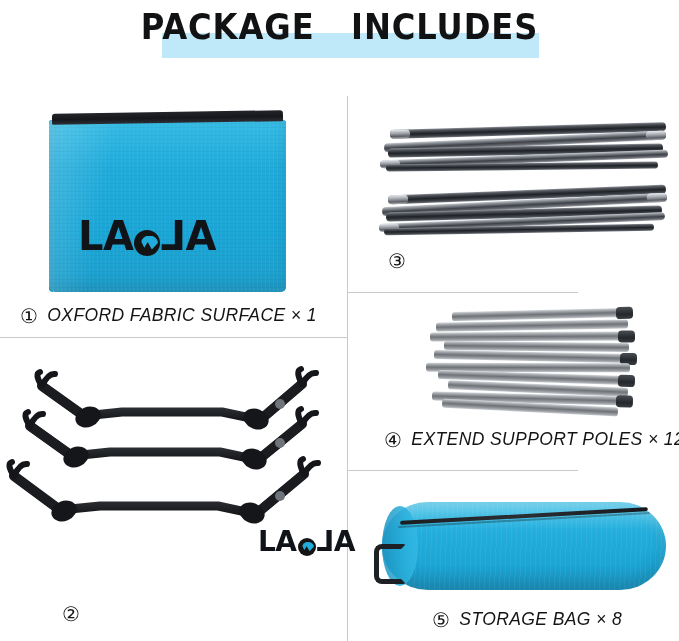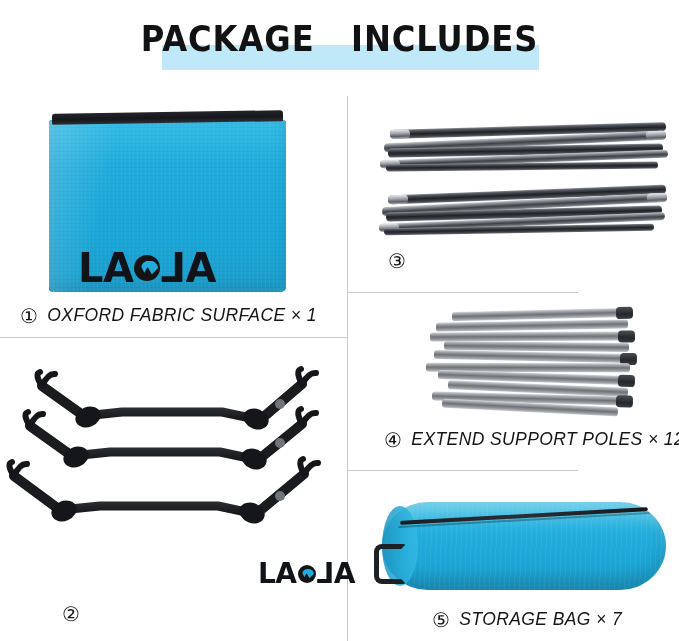--- a/index.html
+++ b/index.html
@@ -7,21 +7,21 @@
     width:679px;height:641px;
     background:#ffffff;
     font-family:"Liberation Sans",sans-serif;
     overflow:hidden;
     position:relative;
   }
   .page{position:relative;width:679px;height:641px;}
 
   
   .title-wrap{
-    position:absolute;left:0;top:16px;width:541px;height:52px;
+    position:absolute;left:0;top:4px;width:541px;height:52px;
   }
   .title-hl{
     position:absolute;left:162px;top:29px;width:377px;height:25px;
     background:var(--hl,#BFE9F8);
   }
   .title-text{
     position:absolute;left:0;top:0;width:679px;
     text-align:center;
     font-family:"DejaVu Sans",sans-serif;
     font-weight:bold;
@@ -98,27 +98,26 @@
   }
   .oxford .edge-r{
     position:absolute;right:0;top:8px;width:5px;height:172px;
     background:linear-gradient(270deg,#0d7097,#1aa2d1);
     border-radius:0 4px 6px 0;
   }
 
   
   .logo{
     position:absolute;
-    display:flex;align-items:center;
+    display:flex;align-items:flex-end;
     font-family:"DejaVu Sans",sans-serif;
     font-weight:bold;
     color:#101418;
     line-height:1;
     white-space:nowrap;
-    margin-top:32px;
   }
   .logo .seg{letter-spacing:-.5px;}
   .logo .flip{transform:scaleX(-1);display:inline-block;}
   .logo .mark{
     position:relative;display:inline-block;border-radius:50%;
     background:#101418;
     margin:0 1px;
   }
   .logo .mark:before{
     content:"";position:absolute;left:26%;top:22%;
@@ -370,16 +369,16 @@
     <div class="handle"></div>
   </div>
   <div class="logo logo-storage">
     <span class="seg">LA</span>
     <span class="mark" style="background: rgb(20, 20, 20);"></span>
     <span class="seg flip">AL</span>
   </div>
 
   <div class="cap cap-5">
     <span class="num">⑤</span>
-    <span>STORAGE BAG × 7</span>
+    <span>STORAGE BAG × 8</span>
   </div>
 
 </div>
 
 </body></html>

